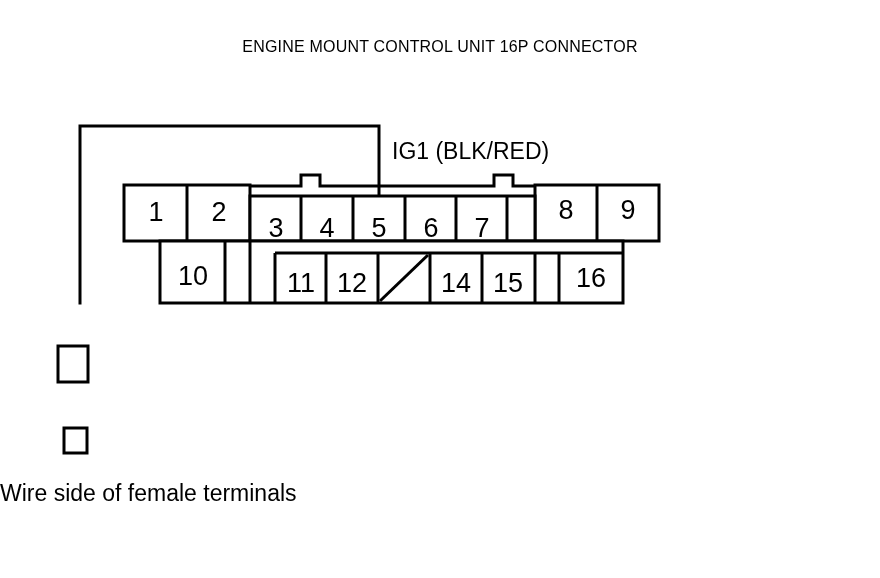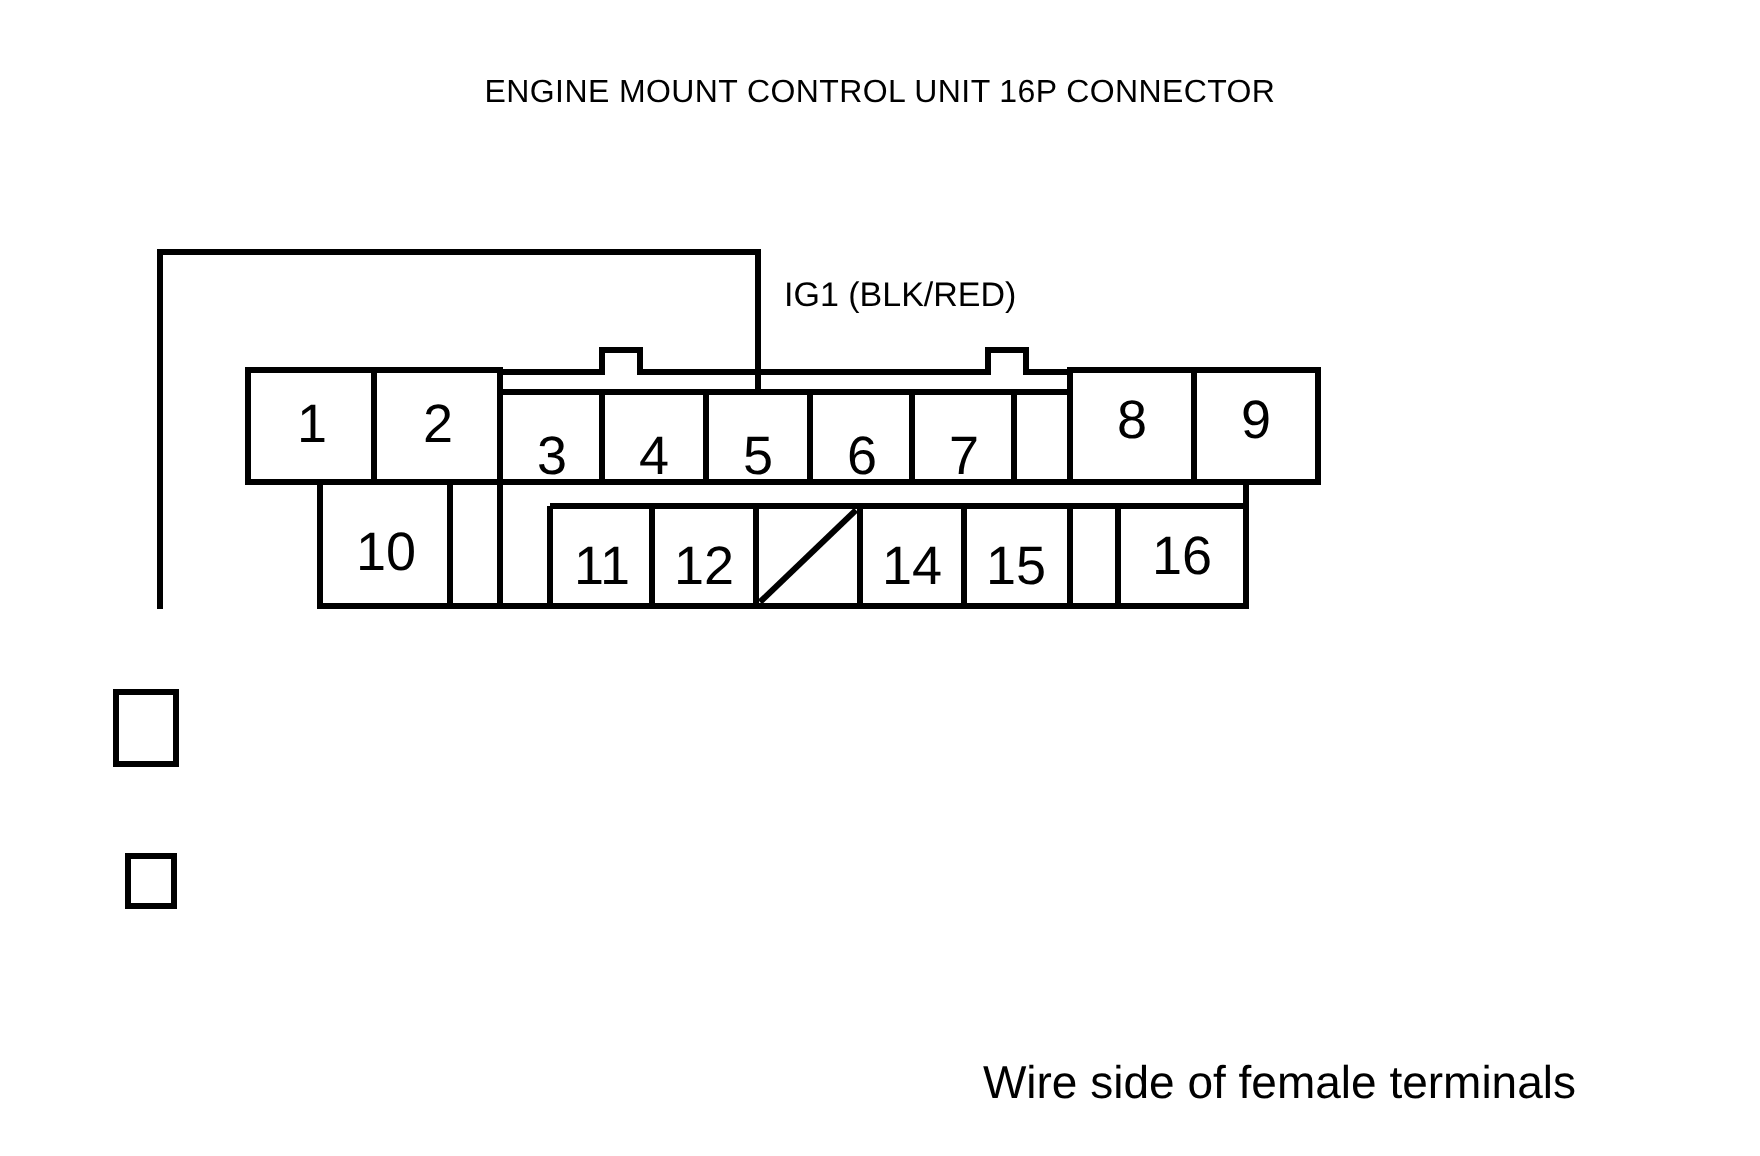--- a/index.html
+++ b/index.html
@@ -29,32 +29,31 @@
     width: 880px;
     text-align: center;
     font-size: 16px;
     letter-spacing: 0.2px;
     white-space: nowrap;
   }
   .ig1-label {
     position: absolute;
     left: 392px;
     top: 138px;
-    font-size: 17px;
+    font-size: 23px;
     white-space: nowrap;
   }
   .caption-text {
     position: absolute;
     left: 0;
     top: 480px;
     width: 788px;
-    text-align: right;
+    text-align: left;
     font-size: 23px;
     white-space: nowrap;
-    margin-top: 48px;
   }
   svg.geom {
     position: absolute;
     left: 0;
     top: 0;
     width: 880px;
     height: 578px;
   }
   .pin-num {
     font-family: "Liberation Sans", sans-serif;

